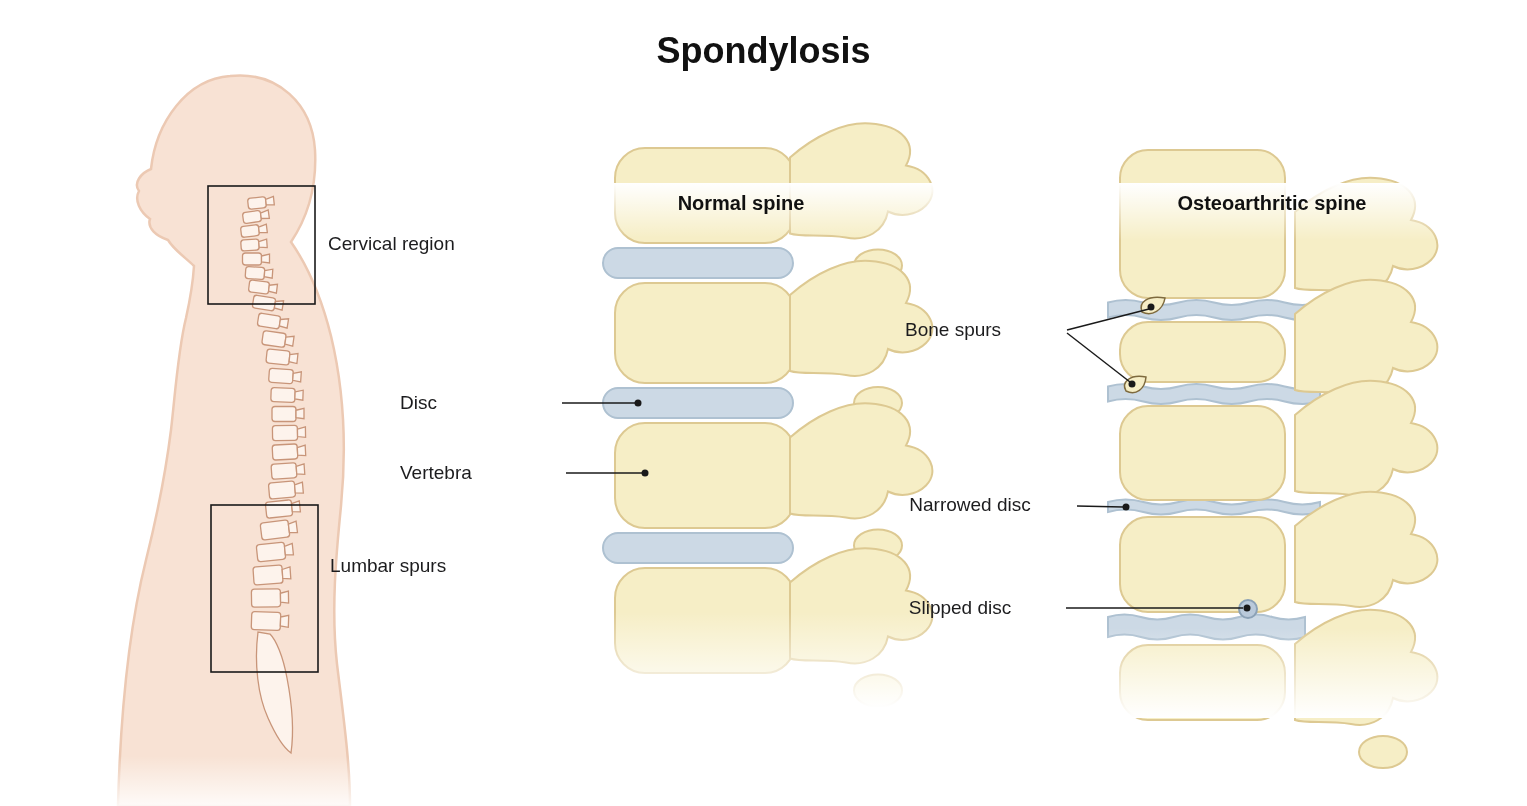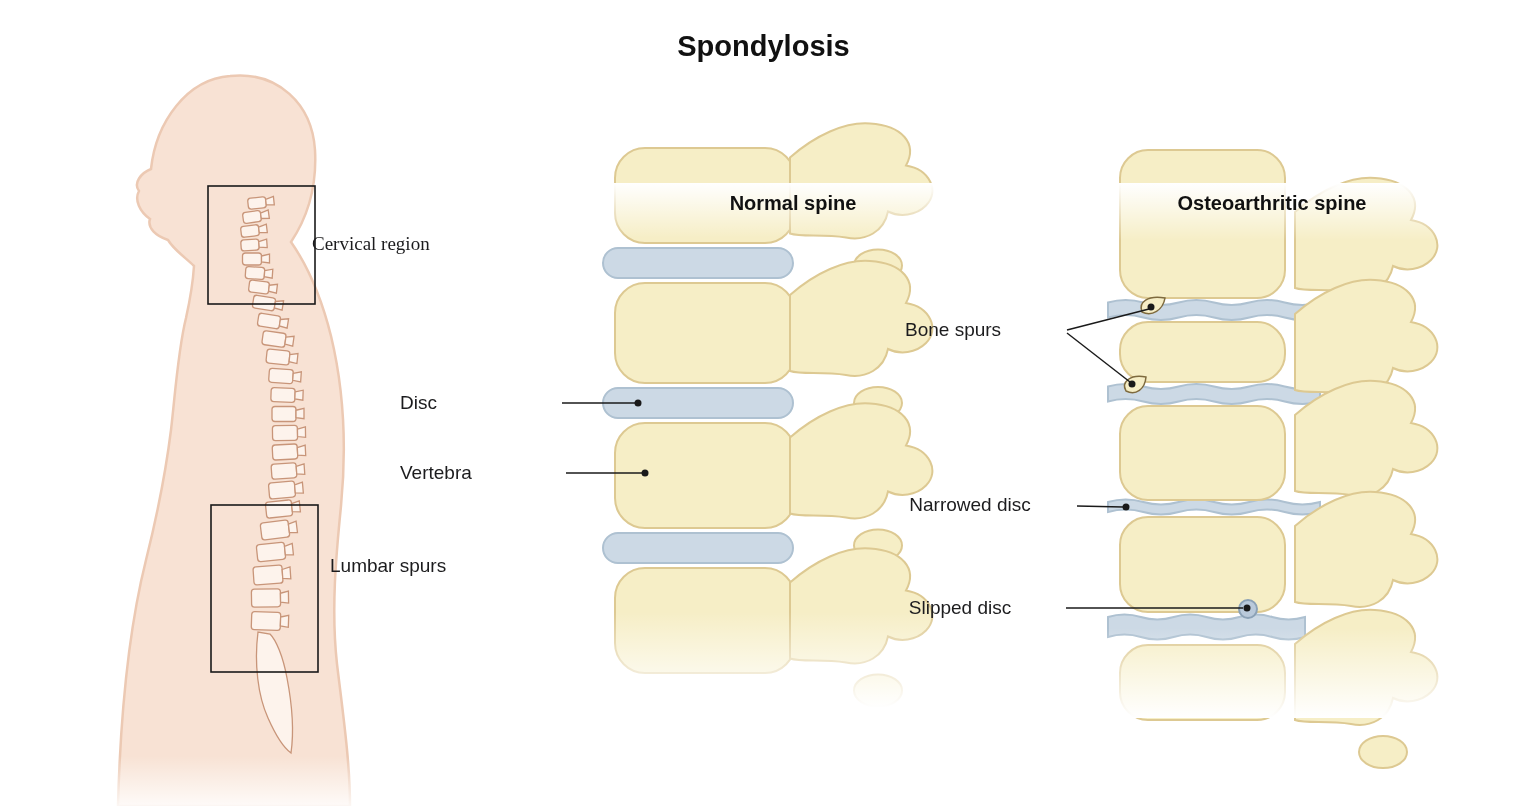--- a/index.html
+++ b/index.html
@@ -12,27 +12,27 @@
   .spine{fill:var(--spine_fill);stroke:var(--spine_outline);stroke-width:1.3;}
   .bone{fill:var(--bone);stroke:var(--bone_outline);stroke-width:2;}
   .disc{fill:var(--disc);stroke:var(--disc_outline);stroke-width:2;}
   .spur{fill:var(--bone);stroke:#7e6a3e;stroke-width:1.5;}
   .bulge{fill:#b9c9da;stroke:#8ba1b6;stroke-width:2;}
   .annot line{stroke:var(--annotation);stroke-width:1.4;}
   .annot .box{fill:none;stroke:var(--annotation);stroke-width:1.6;}
   .annot circle{fill:var(--annotation);stroke:none;}
 
   h1.title{position:absolute;top:30px;left:0;right:0;margin:0;text-align:center;
-           font-size:29px;font-weight:700;color:#111;}
+           font-size:36px;font-weight:700;color:#111;}
   .colhead{position:absolute;top:192px;width:330px;text-align:center;
            font-size:20px;font-weight:700;color:#111;}
-  #h-normal{left:628px;}
+  #h-normal{left:576px;}
   #h-osteo{left:1107px;}
   .lbl{position:absolute;font-size:19px;line-height:24px;color:#1c1c1e;white-space:nowrap;}
-  #l-cervical{left:312px;top:232px;font-family:Liberation Serif, serif;}
+  #l-cervical{left:328px;top:232px;}
   #l-lumbar{left:330px;top:554px;}
   #l-disc{left:400px;top:391px;width:156px;text-align:left;}
   #l-vertebra{left:400px;top:461px;width:156px;text-align:left;}
   #l-bonespurs{left:905px;top:318px;width:155px;text-align:left;}
   #l-narrowed{left:870px;top:493px;width:200px;text-align:center;}
   #l-slipped{left:862px;top:596px;width:196px;text-align:center;}
 </style>
 </head>
 <body>
 

